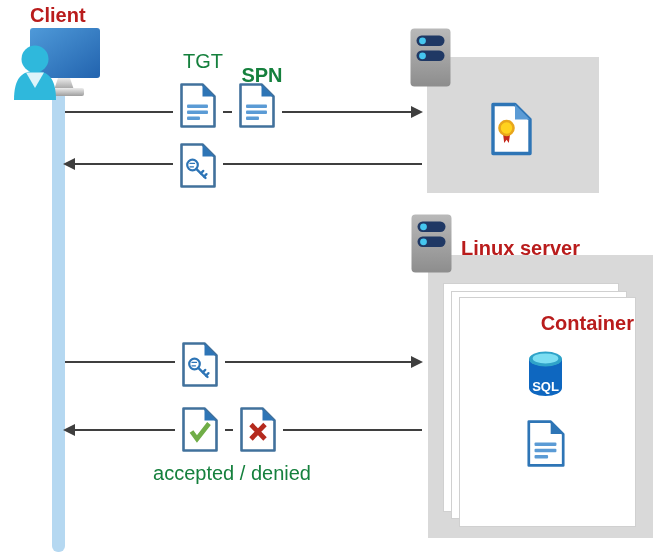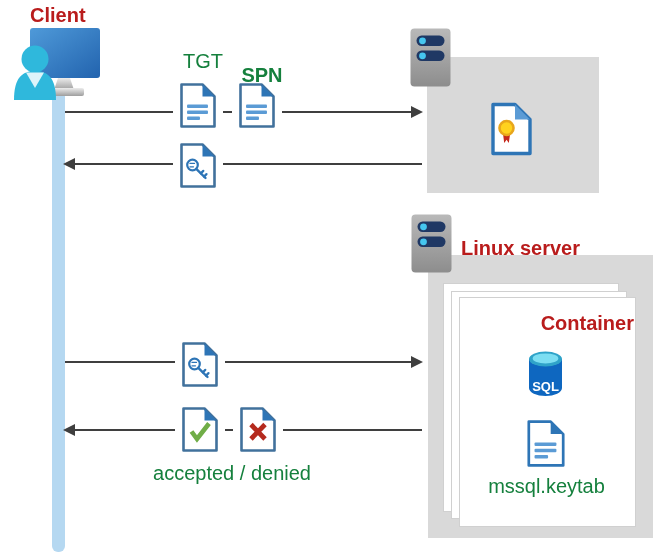--- a/index.html
+++ b/index.html
@@ -217,15 +217,14 @@
       <use href="#sym-doc-lines"></use>
     </svg>
 
   <div class="abs entity-label client-label">Client</div>
   <div class="abs entity-label lx-label">Linux server</div>
   <div class="abs entity-label container-label">Container</div>
 
   <div class="abs msg-label tgt-label">TGT</div>
   <div class="abs msg-label spn-label">SPN</div>
   <div class="abs msg-label accepted-denied-label">accepted / denied</div>
-  <div class="abs msg-label keytab-label">mssql.keytab</div>
 
 </div>
 
 </body></html>

